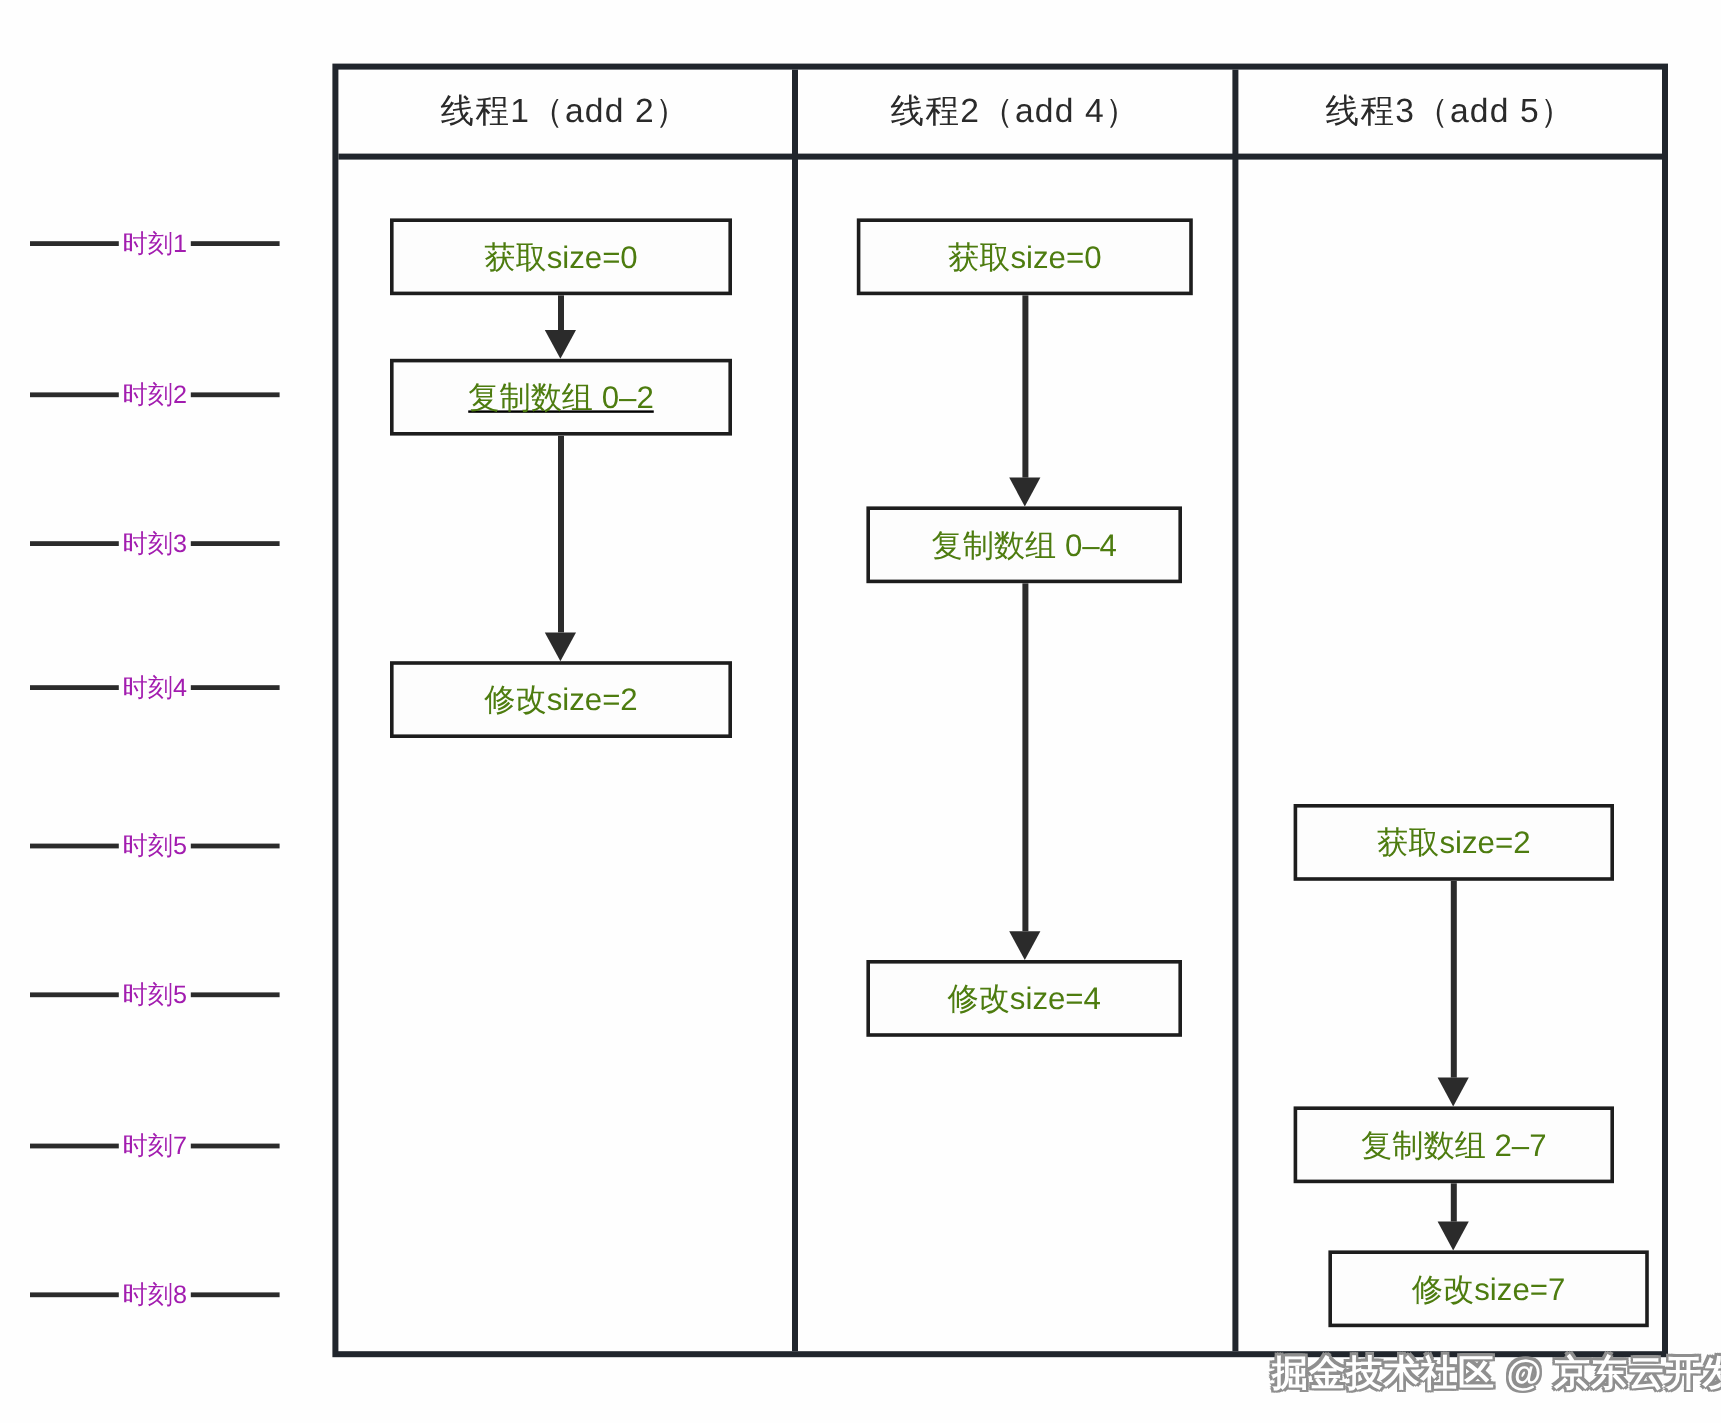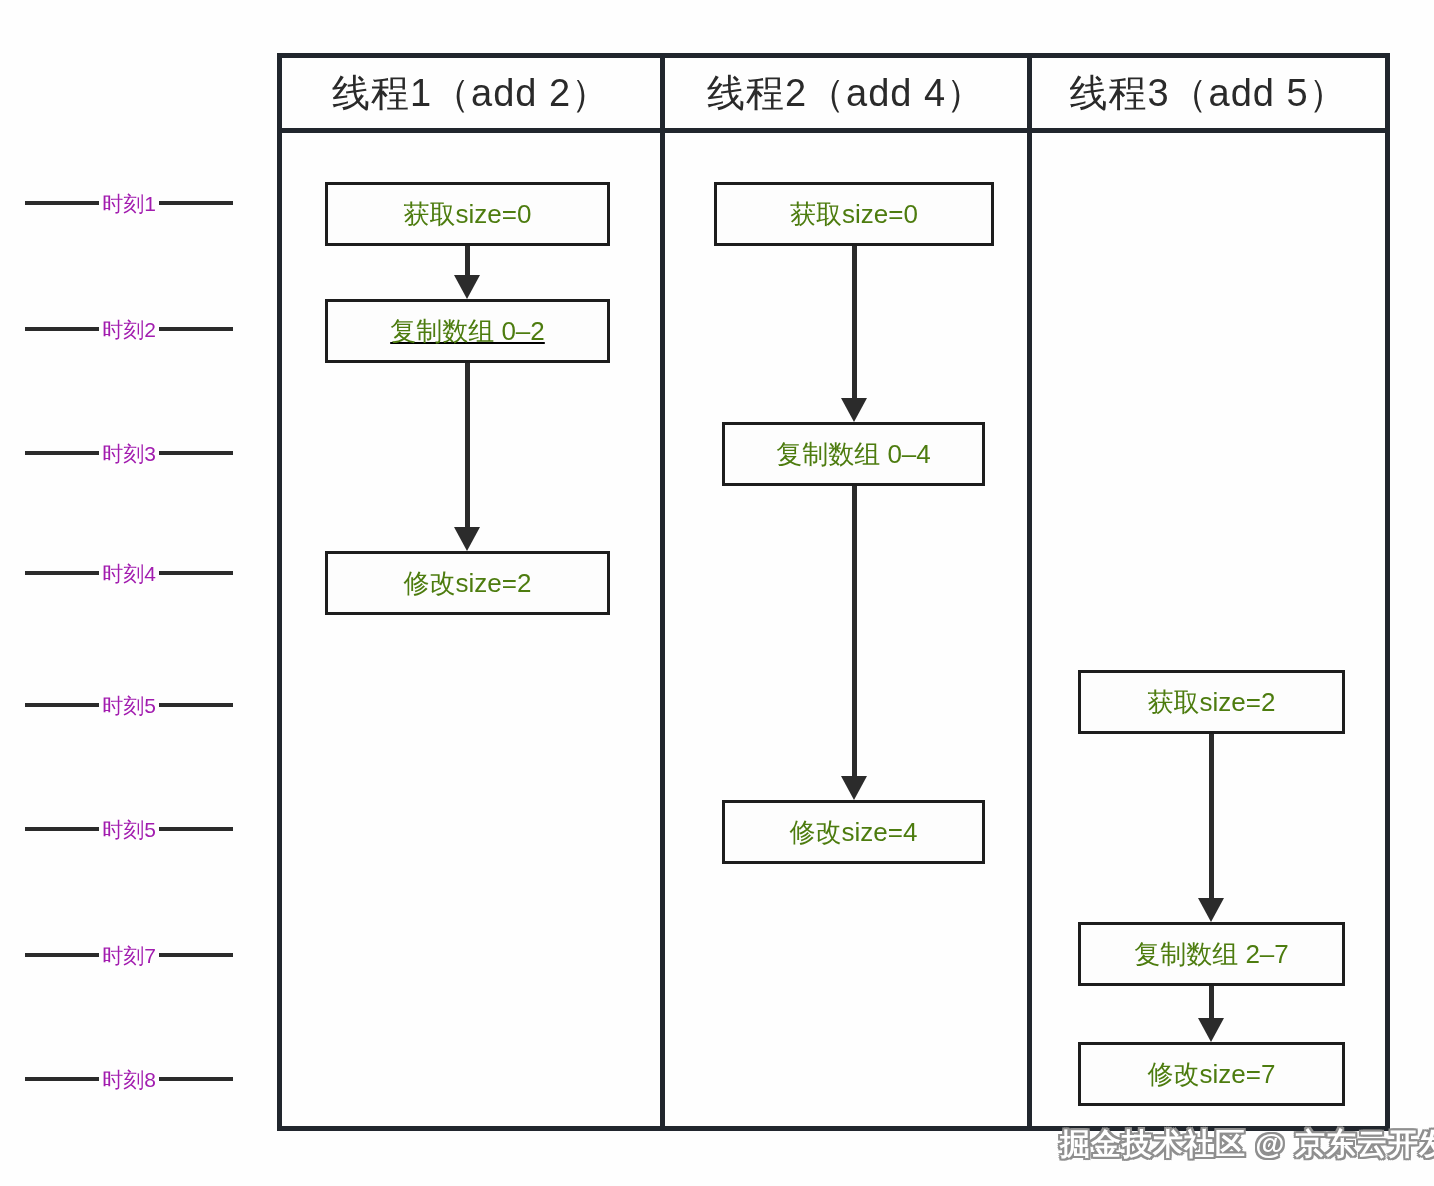--- a/index.html
+++ b/index.html
@@ -14,36 +14,36 @@
   .t1{top:186px}.t2{top:312px}.t3{top:436px}.t4{top:556px}
   .t5{top:688px}.t6{top:812px}.t7{top:938px}.t8{top:1062px}
 
   
   .frame { position:absolute; left:277px; top:53px; width:1113px; height:1078px;
            border:5px solid #21262d; background:transparent; }
   .vdiv { position:absolute; top:0; bottom:0; width:5px; background:#21262d; }
   .vdiv1 { left:378px; } .vdiv2 { left:745px; }
   .hdiv { position:absolute; left:0; right:0; top:70px; height:5px; background:#21262d; }
   .hcell { position:absolute; top:0; height:70px; display:flex; align-items:center;
-           justify-content:center; font-size:38px; color:#2a2a2a; letter-spacing:1px; }
+           justify-content:center; font-size:28px; color:#2a2a2a; letter-spacing:1px; }
   .hc1 { left:0; width:378px; } .hc2 { left:383px; width:362px; } .hc3 { left:750px; width:353px;border-radius:20px; }
 
   
   .box { position:absolute; height:64px; background:#fdfdfd; border:3px solid #1d1d1d;
          display:flex; align-items:center; justify-content:center; z-index:2; }
   .box span { font-size:26px; color:#4d7c0f; white-space:nowrap; }
   .b1 { left:325px; top:182px; width:285px; }
   .b2 { left:325px; top:299px; width:285px;text-decoration:underline; }
   .b3 { left:325px; top:551px; width:285px; }
   .b4 { left:714px; top:182px; width:280px; }
   .b5 { left:722px; top:422px; width:263px; }
   .b6 { left:722px; top:800px; width:263px; }
   .b7 { left:1078px; top:670px; width:267px; }
   .b8 { left:1078px; top:922px; width:267px; }
-  .b9 { left:1078px; top:1042px; width:267px; }
+  .b9 { left:1107px; top:1042px; width:267px; }
 
   
   .arrow { position:absolute; width:26px; display:flex; flex-direction:column;
            align-items:center; z-index:1; }
   .stem { width:5px; background:#2b2b2b; }
   .head { width:0; height:0; border-left:13px solid transparent;
           border-right:13px solid transparent; border-top:24px solid #2b2b2b; }
 
   
   .watermark { position:absolute; left:1060px; top:1124px; z-index:5;

